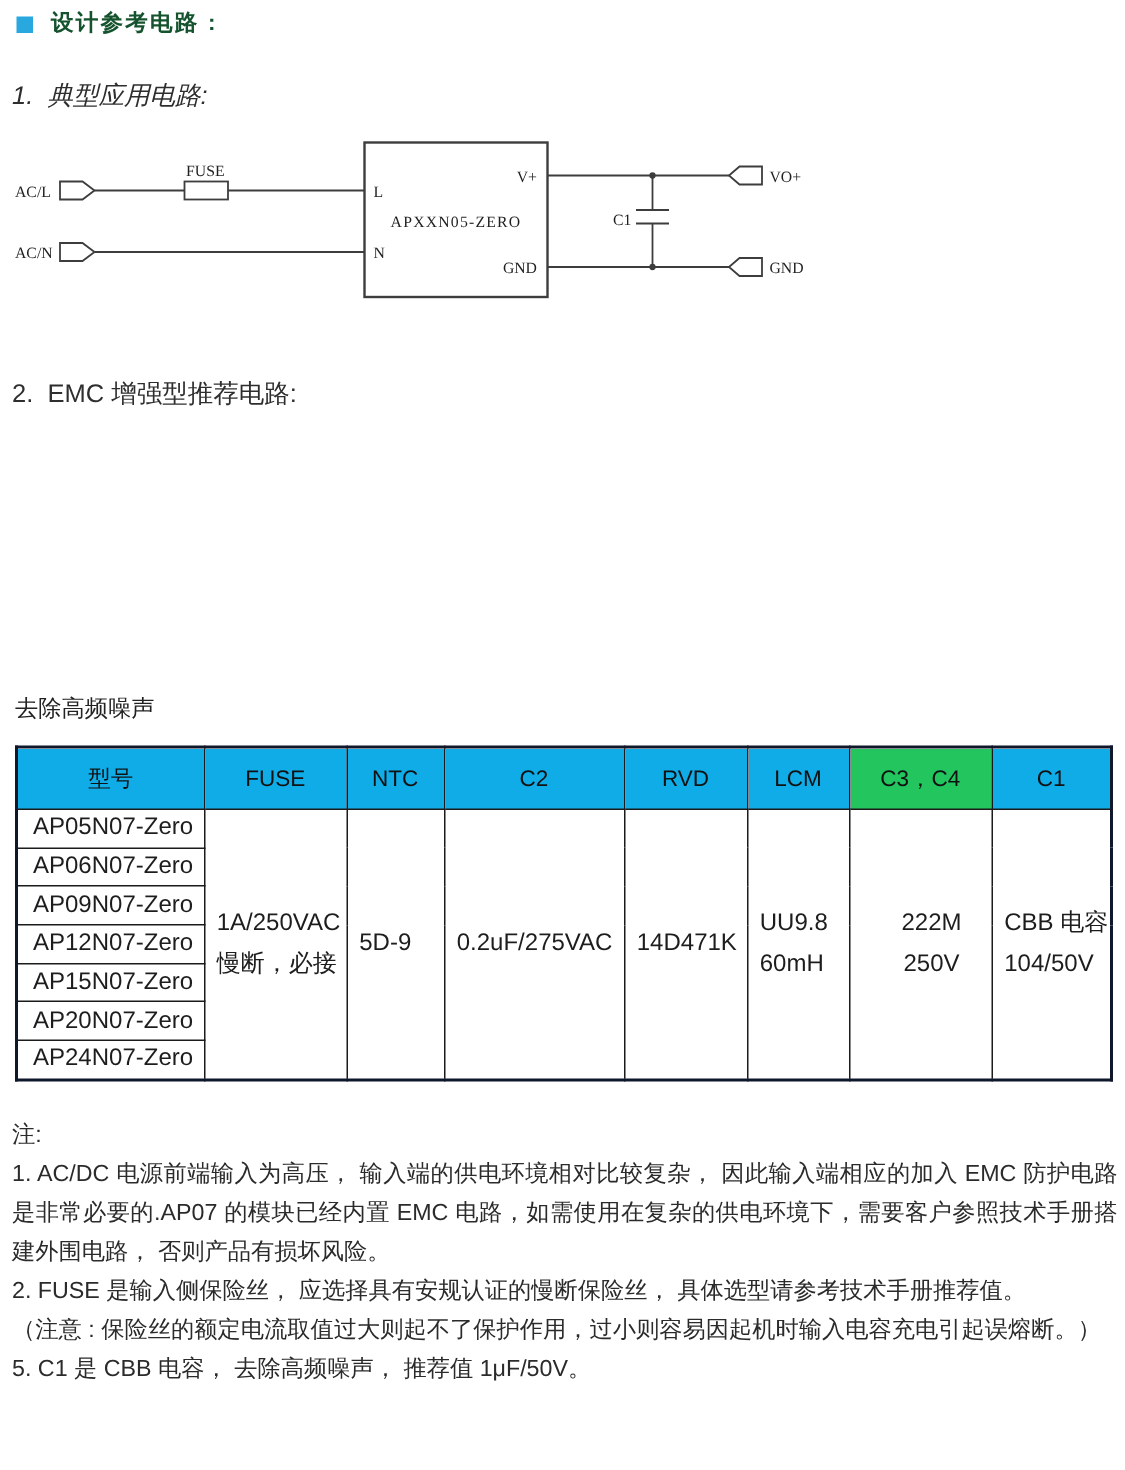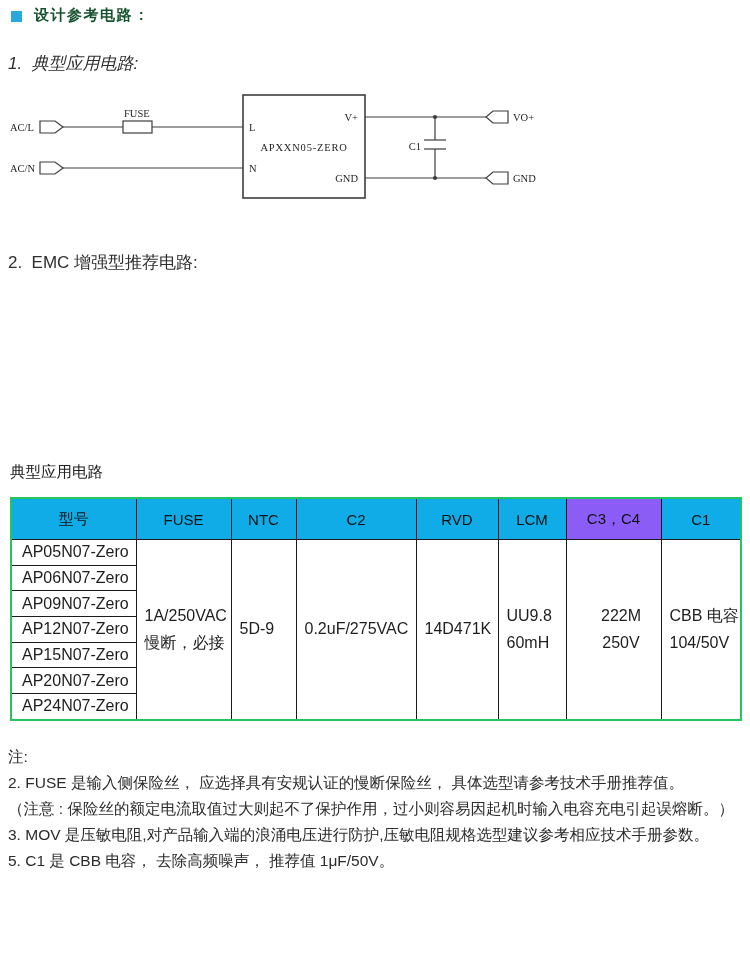--- a/index.html
+++ b/index.html
@@ -12,21 +12,21 @@
   .sec2{top:251px;}
   svg.circuit{position:absolute;left:0;}
   svg.circuit .wire{stroke:#3d3d3d;stroke-width:1.2;fill:none;}
   svg.circuit .sym{stroke:#3d3d3d;stroke-width:1.2;fill:#ffffff;}
   svg.circuit .box{stroke:#3d3d3d;stroke-width:1.6;fill:#ffffff;}
   svg.circuit .dot{fill:#3d3d3d;stroke:none;}
   .ct{font-family:"Liberation Serif","DejaVu Serif",serif;font-size:10.5px;fill:#1f1f1f;}
   .ctm{letter-spacing:0.8px;}
   .tbl-caption{position:absolute;left:10px;top:462px;font-size:15.5px;color:#222;}
   table.ref{position:absolute;left:10px;top:497px;width:730px;border-collapse:collapse;table-layout:fixed;
-            border:2px solid #22c55e;}
+            border:2px solid #0f172a;}
   table.ref th,table.ref td{border:1px solid #1b1b1b;overflow:hidden;}
   table.ref th{height:38px;font-size:15px;font-weight:500;text-align:center;color:#111;}
   table.ref td.model{height:24.7px;font-size:16px;text-align:left;padding:0 0 0 10px;color:#1d1d1d;}
   table.ref td.merged{vertical-align:middle;font-size:16px;color:#1d1d1d;}
   table.ref td.left{text-align:left;padding-left:8px;}
   table.ref td.center{text-align:center;padding-left:16px;}
   .spec-line{line-height:27px;}
   .notes{position:absolute;left:8px;top:744px;width:737px;font-size:15.5px;line-height:26px;
          color:#2b2b2b;text-align:justify;}
   .notes p{margin:0;}
@@ -166,42 +166,42 @@
     <text class="ct" x="446" y="379">N</text>
     <text class="ct ctm" x="503" y="358" text-anchor="middle">APXXN05-ZERO1</text>
     <text class="ct" x="560" y="327" text-anchor="end">V+</text>
     <text class="ct" x="560" y="391" text-anchor="end">GND</text>
     <text class="ct" x="626" y="358" text-anchor="end">C1</text>
     <text class="ct" x="720" y="327">VO+</text>
     <text class="ct" x="720" y="391">GND</text>
     </svg>
   </svg>
 
-  <div class="tbl-caption">典型应用电路</div>
+  <div class="tbl-caption">去除高频噪声</div>
 
   <table class="ref">
     <colgroup>
       <col style="width:125px">
         <col style="width:95px">
         <col style="width:65px">
         <col style="width:120px">
       <col style="width:82px">
         <col style="width:68px">
         <col style="width:95px">
         <col style="width:80px">
     </colgroup>
     <thead>
       <tr>
         <th style="background: rgb(15, 172, 232);">型号</th>
         <th style="background: rgb(15, 172, 232);">FUSE</th>
         <th style="background: rgb(15, 172, 232);">NTC</th>
         <th style="background: rgb(15, 172, 232);">C2</th>
         <th style="background: rgb(15, 172, 232);">RVD</th>
         <th style="background: rgb(15, 172, 232);">LCM</th>
-        <th style="background: #8b5cf6;">C3，C4</th>
+        <th style="background: #22c55e;">C3，C4</th>
         <th style="background: rgb(15, 172, 232);">C1</th>
       </tr>
     </thead>
     <tbody>
       <tr>
         <td class="model">AP05N07-Zero</td>
         <td class="merged left" rowspan="7">
           <div class="spec-line">1A/250VAC</div>
           <div class="spec-line">慢断，必接</div>
         </td>
@@ -237,19 +237,19 @@
           <td class="model">AP20N07-Zero</td>
         </tr>
       <tr>
           <td class="model">AP24N07-Zero</td>
         </tr>
     </tbody>
   </table>
 
   <div class="notes">
     <p>注:</p>
+    <p>1. AC/DC 电源前端输入为高压， 输入端的供电环境相对比较复杂， 因此输入端相应的加入 EMC 防护电路是非常必要的.AP07 的模块已经内置 EMC 电路，如需使用在复杂的供电环境下，需要客户参照技术手册搭建外围电路， 否则产品有损坏风险。</p>
     <p>2. FUSE 是输入侧保险丝， 应选择具有安规认证的慢断保险丝， 具体选型请参考技术手册推荐值。</p>
     <p>（注意 : 保险丝的额定电流取值过大则起不了保护作用，过小则容易因起机时输入电容充电引起误熔断。）</p>
-    <p>3. MOV 是压敏电阻,对产品输入端的浪涌电压进行防护,压敏电阻规格选型建议参考相应技术手册参数。</p>
     <p>5. C1 是 CBB 电容， 去除高频噪声， 推荐值 1μF/50V。</p>
   </div>
 
 </div>
 
 </body></html>

